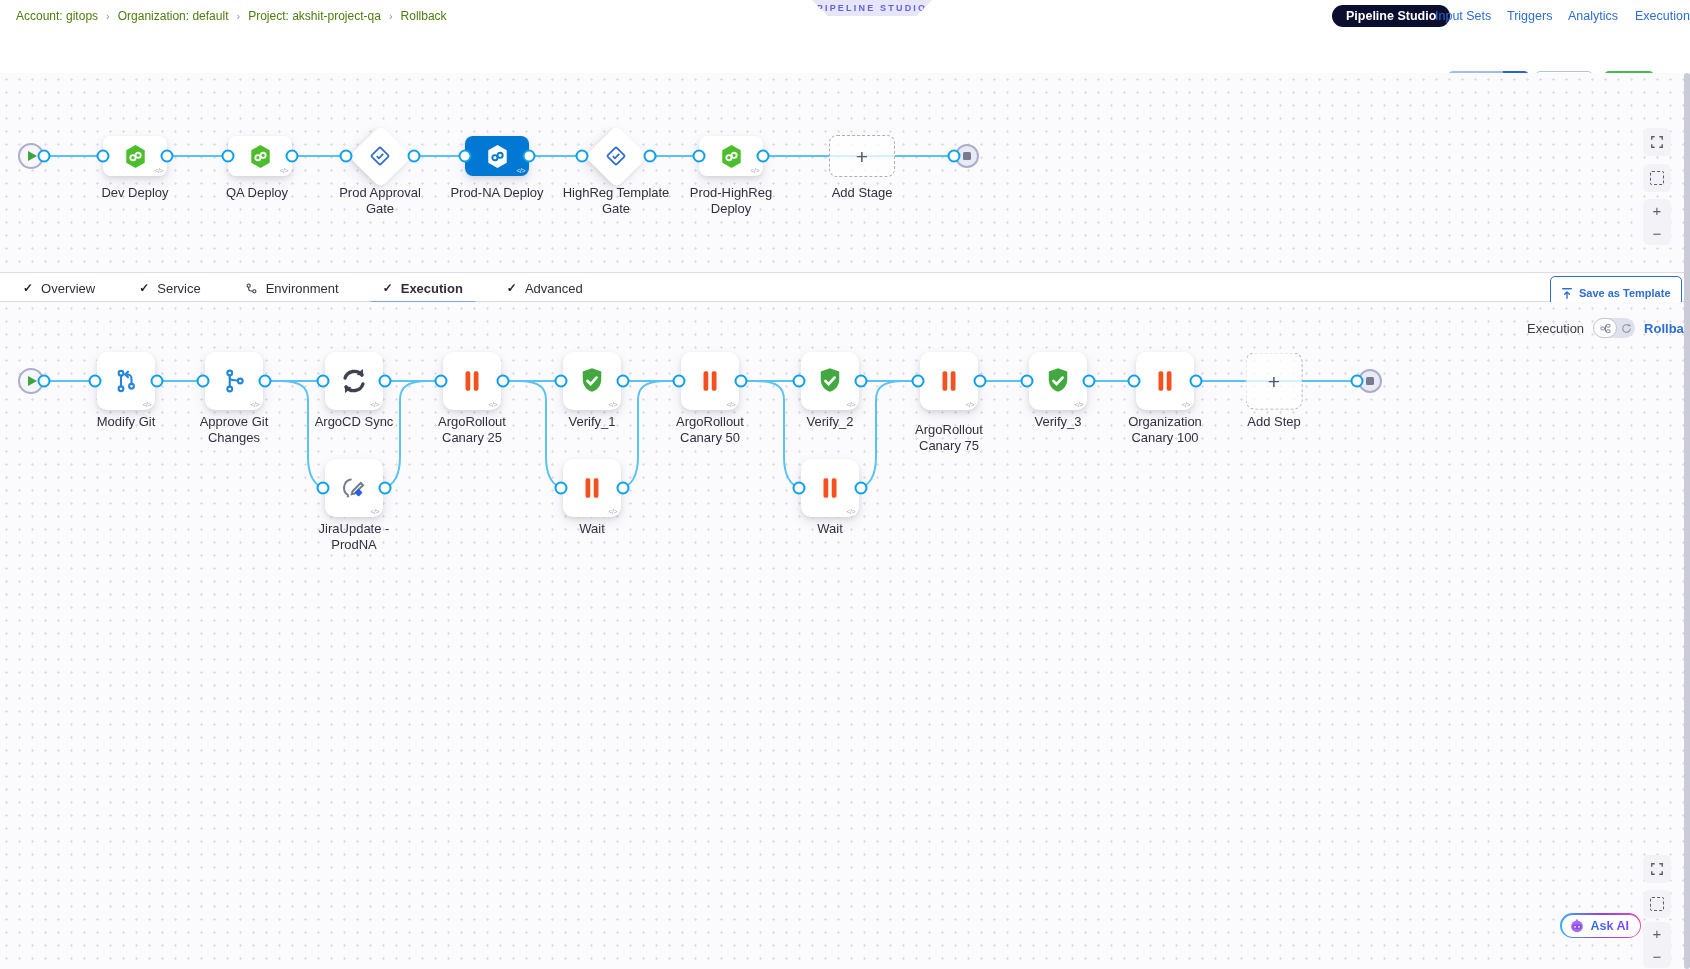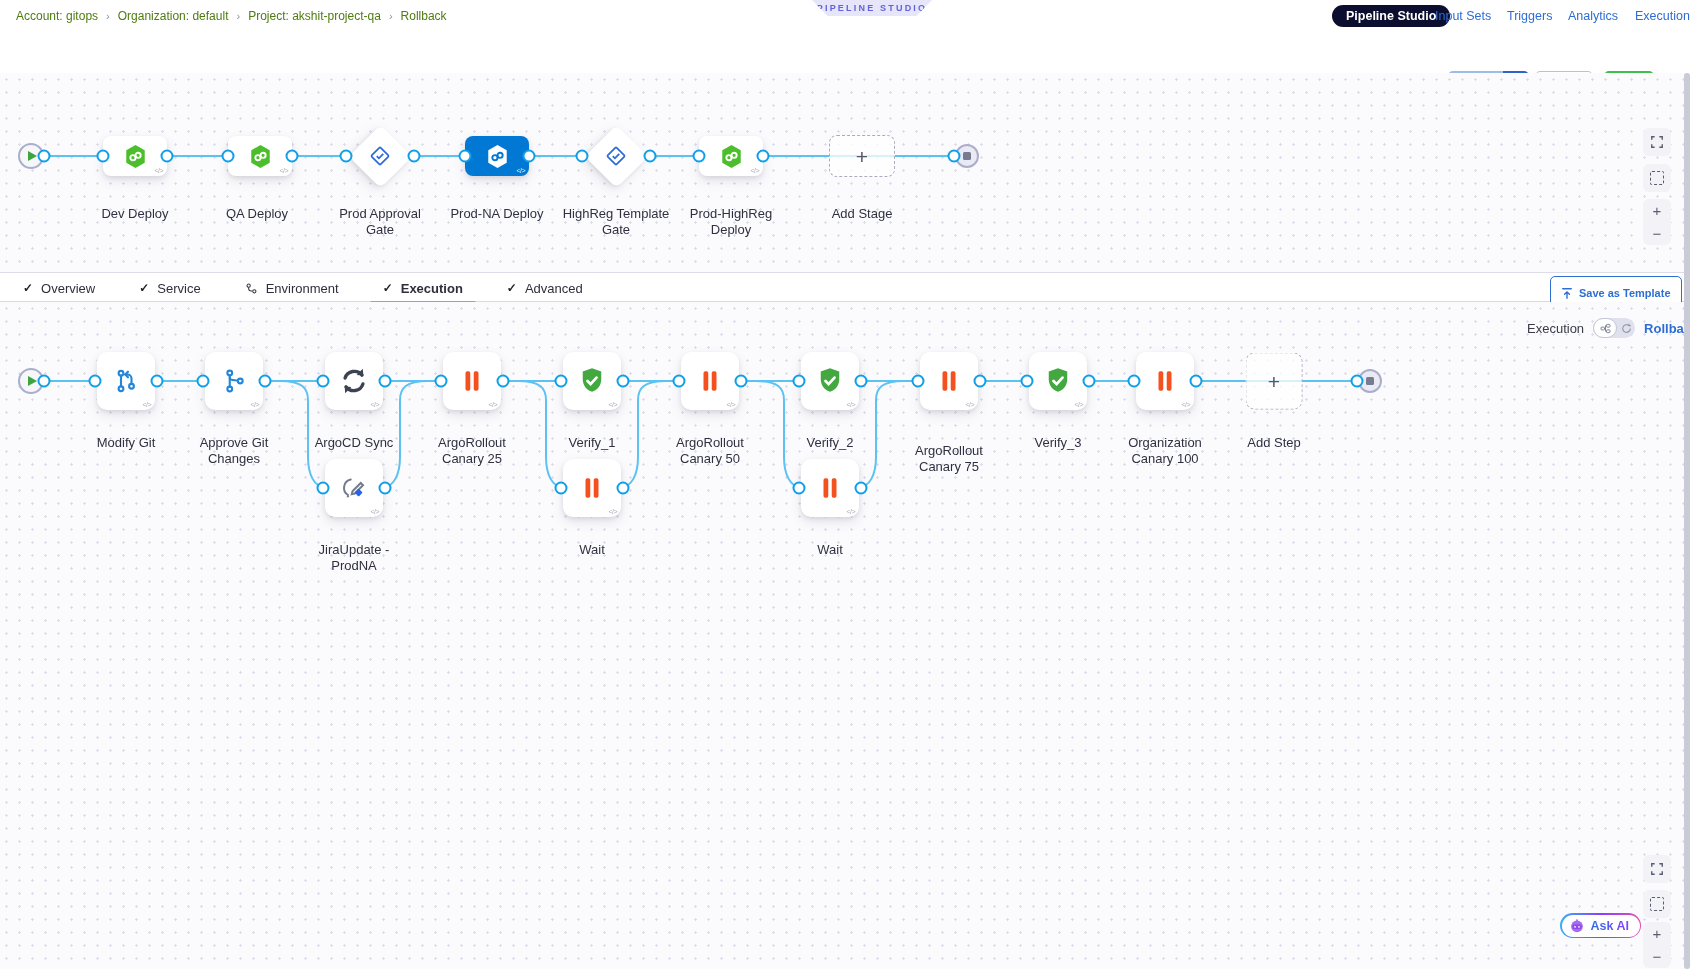--- a/index.html
+++ b/index.html
@@ -65,21 +65,21 @@
 
   .start-node{width:26px;height:26px;border-radius:50%;background:#F6F6FB;border:2px solid #ABAECB;box-sizing:border-box;
     display:flex;align-items:center;justify-content:center;cursor:pointer;}
   .start-node .tri{width:0;height:0;border-left:9px solid #3DA53F;border-top:5.5px solid rgba(0,0,0,0);border-bottom:5.5px solid rgba(0,0,0,0);margin-left:3px;}
   .end-node{width:24px;height:24px;border-radius:50%;background:#E9EAF3;border:2px solid #ABAECB;box-sizing:border-box;
     display:flex;align-items:center;justify-content:center;cursor:default;}
   .end-node i{width:8px;height:8px;border-radius:1.5px;background:#787B90;}
 
   .port{position:absolute;width:9px;height:9px;border-radius:50%;background:#fff;border:2px solid #0E9FE8;
     transform:translate(-50%,-50%);z-index:3;box-sizing:content-box;}
-  .node-label{position:absolute;transform:translateX(-50%);width:112px;text-align:center;font-size:13px;color:#303140;line-height:1.25;z-index:2;margin-top:21px;}
+  .node-label{position:absolute;transform:translateX(-50%);width:112px;text-align:center;font-size:13px;color:#303140;line-height:1.25;z-index:2;}
 
   
   .tabbar{position:absolute;left:0;top:272px;width:1690px;height:30px;background:#fff;border-top:1px solid #DCDDE8;border-bottom:1px solid #D8DAE6;box-sizing:border-box;}
   .tabs{position:absolute;left:23px;top:0;height:30px;display:flex;align-items:center;gap:44px;}
   .tab{position:relative;display:flex;align-items:center;gap:8px;font-size:13px;font-weight:500;color:#2E2F3A;cursor:pointer;white-space:nowrap;}
   .tab .tcheck{font-size:12px;font-weight:700;color:#1C1D26;}
   .tab.active{font-weight:700;}
   .tab.active::after{content:"";position:absolute;left:-13px;right:-13px;bottom:-8px;height:3px;border-radius:2px;background:#84A6DB;}
   .save-template{position:absolute;left:1550px;top:3px;height:23px;padding:16px 10px;border:1px solid #2E6DD2;border-radius:5px;background:#fff;
     display:flex;align-items:center;gap:6px;font-size:11px;font-weight:700;color:#2E6DD2;cursor:pointer;box-sizing:border-box;}

